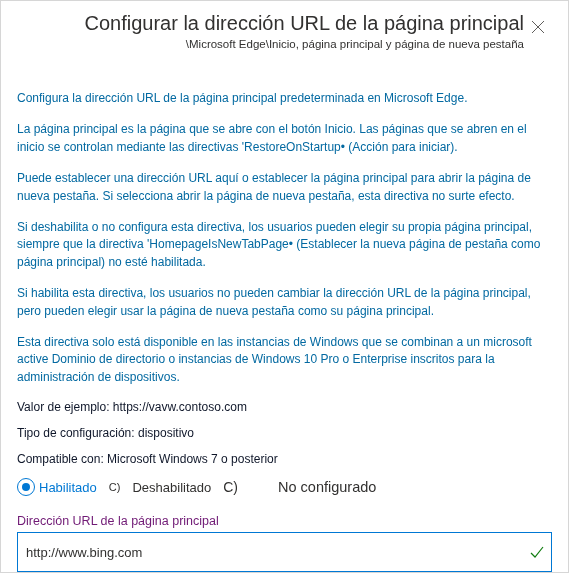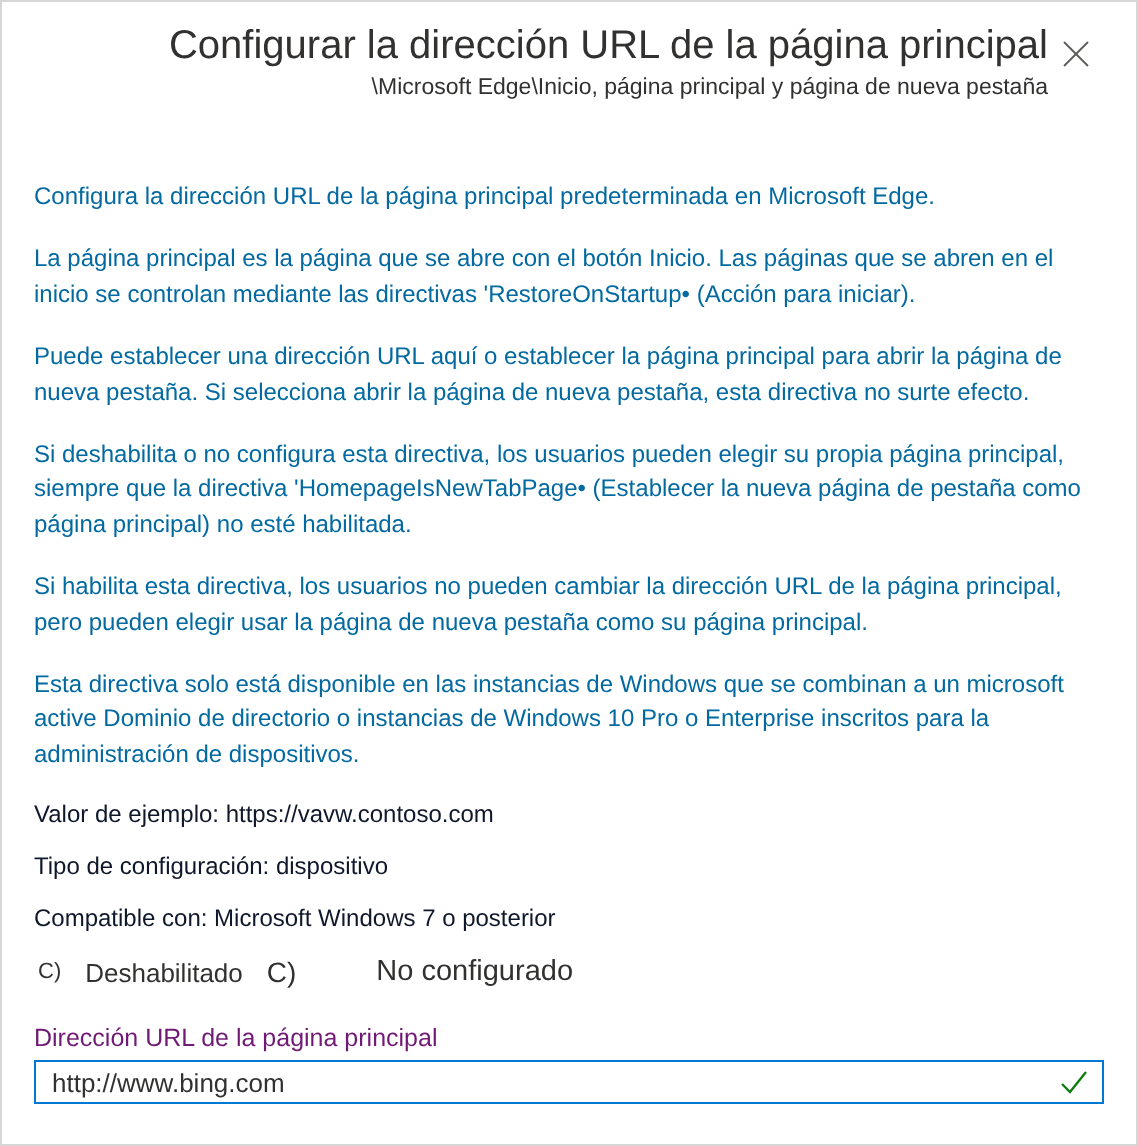--- a/index.html
+++ b/index.html
@@ -106,21 +106,21 @@
   .field-label {
     font-size: 12.5px;
     color: #701a75;
     margin-bottom: 4px;
   }
   .text-input-wrap {
     position: relative;
   }
   .text-input {
     width: 100%;
-    height: 22px;
+    height: 40px;
     border: 1px solid #0078d4;
     padding: 0 32px 0 8px;
     font-size: 13px;
     color: #323130;
     outline: none;
     font-family: inherit;
   }
   .check-icon {
     position: absolute;
     right: 8px;
@@ -157,20 +157,24 @@
     <p>Si deshabilita o no configura esta directiva, los usuarios pueden elegir su propia página principal, siempre que la directiva 'HomepageIsNewTabPage• (Establecer la nueva página de pestaña como página principal) no esté habilitada.</p>
     <p>Si habilita esta directiva, los usuarios no pueden cambiar la dirección URL de la página principal, pero pueden elegir usar la página de nueva pestaña como su página principal.</p>
     <p>Esta directiva solo está disponible en las instancias de Windows que se combinan a un microsoft active Dominio de directorio o instancias de Windows 10 Pro o Enterprise inscritos para la administración de dispositivos.</p>
   </div>
 
   <div class="meta-line">Valor de ejemplo: https://vavw.contoso.com</div>
   <div class="meta-line">Tipo de configuración: dispositivo</div>
   <div class="meta-line">Compatible con: Microsoft Windows 7 o posterior</div>
 
   <div class="radio-row">
+    <span class="radio-item">
+      <span class="radio-circle sel"></span>
+      <span class="radio-label sel">Habilitado</span>
+    </span>
     <span class="radio-sup">C)</span>
     <span class="radio-item">
       <span class="radio-label">Deshabilitado</span>
     </span>
     <span class="radio-sup" style="font-size:14px;">C)</span>
     <span class="radio-item">
       <span class="radio-label" style="font-size:14.5px;margin-left:28px;">No configurado</span>
     </span>
   </div>
 

